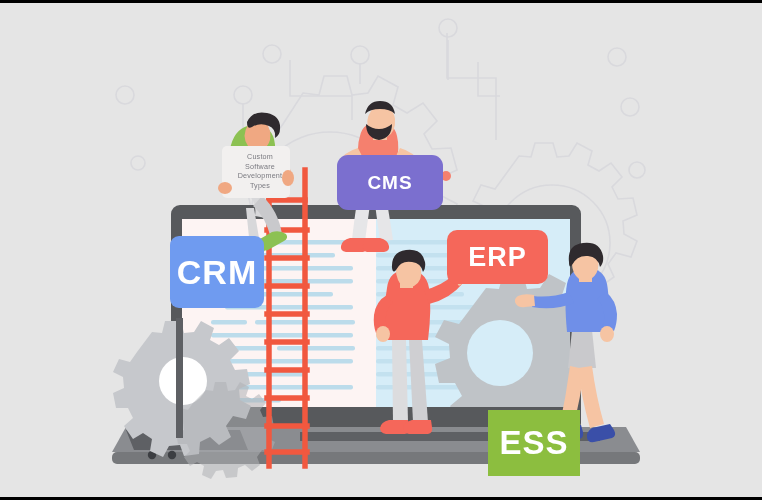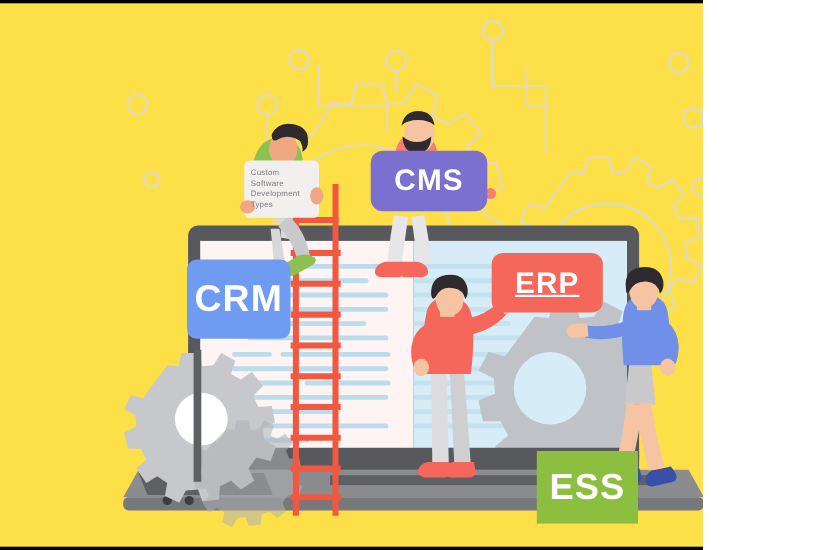--- a/index.html
+++ b/index.html
@@ -6,24 +6,25 @@
   html, body {
     margin: 0;
     padding: 0;
     background: #ffffff;
   }
   body {
     font-family: "Liberation Sans", sans-serif;
   }
   #stage {
     position: relative;
-    width: 639px;
+    width: 762px;
     height: 500px;
     overflow: hidden;
-    background: #fde047;
+    background: #e5e5e5;
+    text-align: center;
   }
   #stage svg {
     position: absolute;
     left: 0;
     top: 0;
   }
   .edge-bar {
     position: absolute;
     left: 0;
     width: 762px;
@@ -48,33 +49,32 @@
   }
   .tag-crm {
     left: 130px; top: 236px;
     width: 94px; height: 72px;
     background: #6f9bf0;
     font-size: 34px;
     border-radius: 9px;
     margin-left: 40px;
   }
   .tag-cms {
-    left: 337px; top: 137px;
+    left: 337px; top: 155px;
     width: 106px; height: 55px;
     background: #7b6fcf;
-    font-size: 27px;
+    font-size: 19px;
     border-radius: 11px;
   }
   .tag-erp {
     left: 447px; top: 230px;
     width: 101px; height: 54px;
     background: #f5675a;
     font-size: 27px;
     border-radius: 10px;
-    text-decoration: underline;
   }
   .tag-oms {
     left: 198px; top: 416px;
     width: 94px; height: 68px;
     background: #f3b92b;
     font-size: 33px;
     border-radius: 9px;
   }
   .tag-ess {
     left: 488px; top: 410px;

